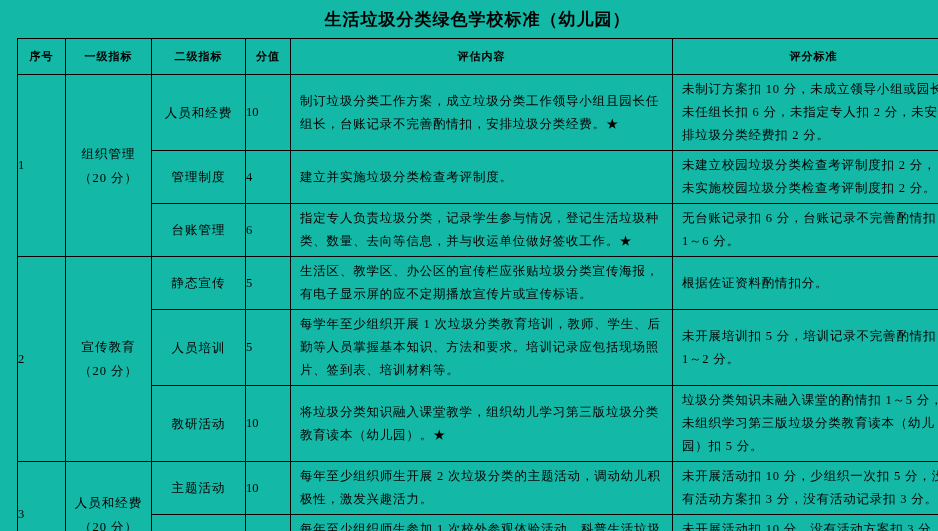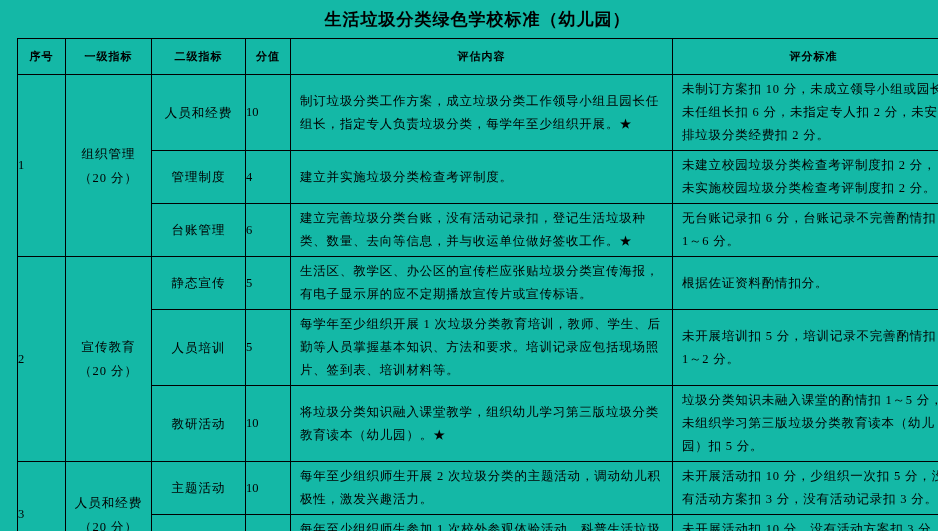--- a/index.html
+++ b/index.html
@@ -96,33 +96,33 @@
     <tbody>
 
       <tr class="h70">
         <td class="c-no" rowspan="3">1</td>
         <td class="c-ind" rowspan="3">
           <div>组织管理</div>
           <div>（20 分）</div>
         </td>
         <td class="c-sub">人员和经费</td>
         <td class="c-pts">10</td>
-        <td class="c-content">制订垃圾分类工作方案，成立垃圾分类工作领导小组且园长任组长，指定专人负责垃圾分类，每学年至少组织开展。★</td>
+        <td class="c-content">制订垃圾分类工作方案，成立垃圾分类工作领导小组且园长任组长，台账记录不完善酌情扣，安排垃圾分类经费。★</td>
         <td class="c-criteria">未制订方案扣 10 分，未成立领导小组或园长未任组长扣 6 分，未指定专人扣 2 分，未安排垃圾分类经费扣 2 分。</td>
       </tr>
       <tr class="h45">
         <td class="c-sub">管理制度</td>
         <td class="c-pts">4</td>
         <td class="c-content">建立并实施垃圾分类检查考评制度。</td>
         <td class="c-criteria">未建立校园垃圾分类检查考评制度扣 2 分，未实施校园垃圾分类检查考评制度扣 2 分。</td>
       </tr>
       <tr class="h48">
         <td class="c-sub">台账管理</td>
         <td class="c-pts">6</td>
-        <td class="c-content">建立完善垃圾分类台账，没有活动记录扣，登记生活垃圾种类、数量、去向等信息，并与收运单位做好签收工作。★</td>
+        <td class="c-content">指定专人负责垃圾分类，记录学生参与情况，登记生活垃圾种类、数量、去向等信息，并与收运单位做好签收工作。★</td>
         <td class="c-criteria">无台账记录扣 6 分，台账记录不完善酌情扣 1～6 分。</td>
       </tr>
 
       <tr class="h52">
         <td class="c-no" rowspan="3">2</td>
         <td class="c-ind" rowspan="3">
           <div>宣传教育</div>
           <div>（20 分）</div>
         </td>
         <td class="c-sub">静态宣传</td>

